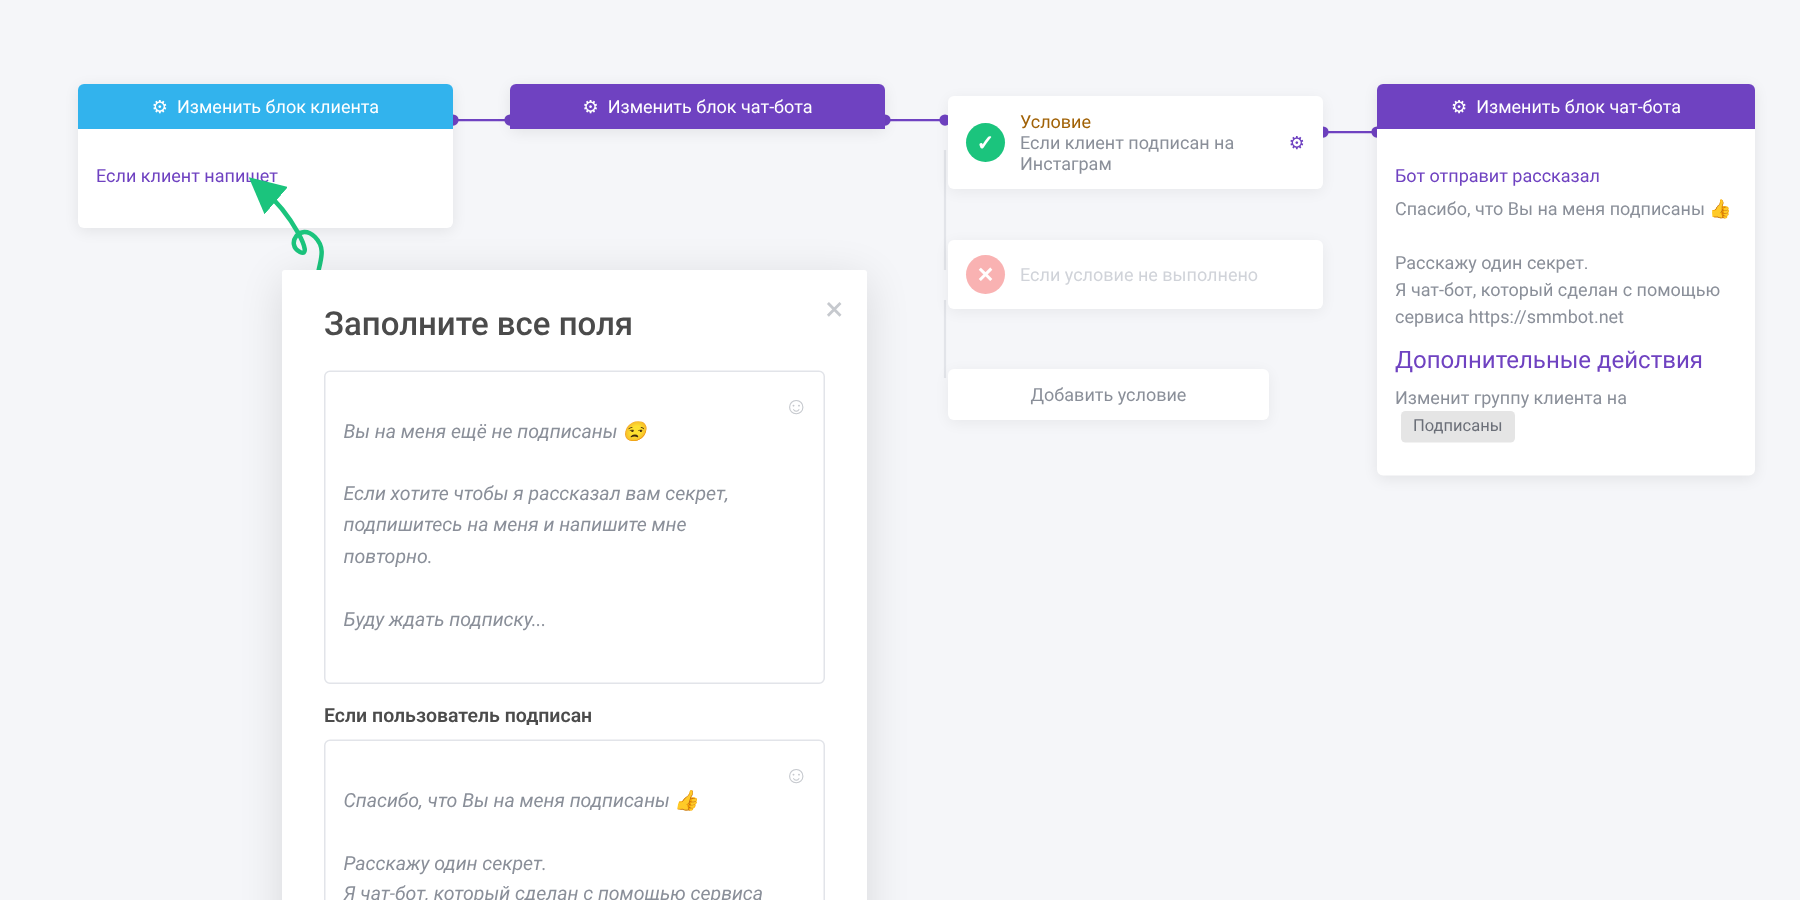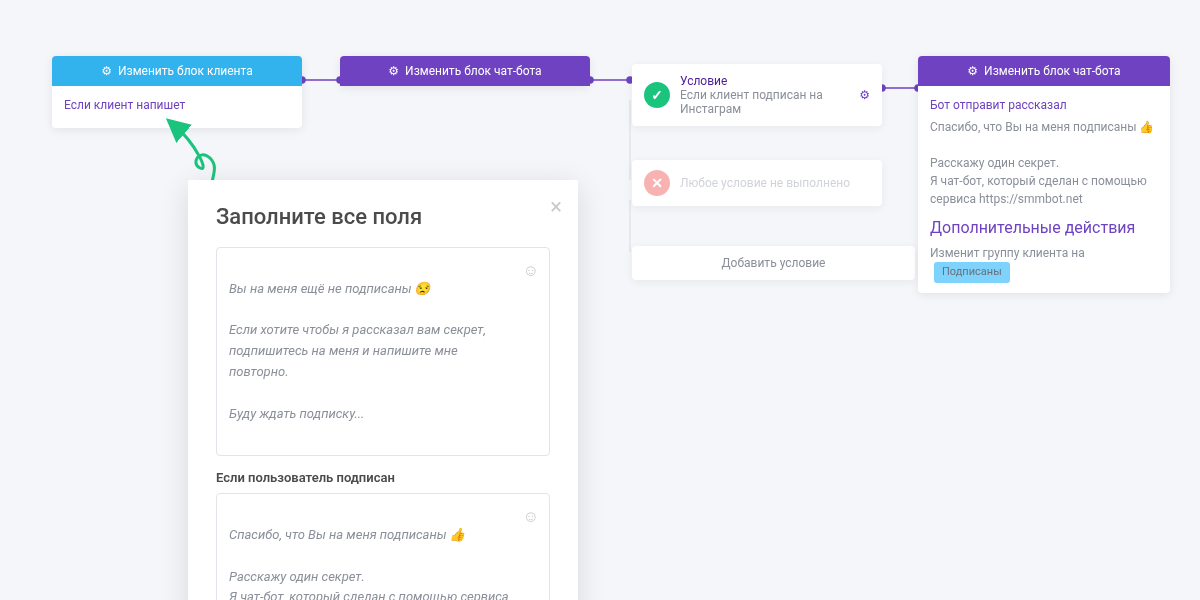--- a/index.html
+++ b/index.html
@@ -26,21 +26,21 @@
     font-size: 12px;
     text-align: center;
     border-radius: 4px 4px 0 0;
     display: flex;
     align-items: center;
     justify-content: center;
     gap: 6px;
   }
   .hdr-blue { background: #32b3ed; }
   .hdr-purple { background: #6f42c1; }
-  .block-body { padding: 10px 12px; font-size: 12px; line-height: 1.5; }
+  .block-body { padding: 22px 12px; font-size: 12px; line-height: 1.5; }
   .label-purple { color: #6f42c1; font-size: 12px; margin-bottom: 4px; }
   .label-purple2 { color: #6f42c1; font-size: 16px; margin: 8px 0 4px; }
   .muted { color: #8a8f99; }
   .cond-card {
     position: absolute;
     background: #fff;
     border-radius: 4px;
     box-shadow: 0 2px 10px rgba(0,0,0,0.06);
     width: 250px;
     padding: 10px 12px;
@@ -52,41 +52,41 @@
   .cond-fail .icon-circle { background: #f9b2b2; }
   .icon-circle {
     width: 26px; height: 26px; border-radius: 50%;
     display: flex; align-items: center; justify-content: center;
     flex-shrink: 0;
     color: #fff;
     font-weight: bold;
     font-size: 14px;
   }
   .cond-text { flex: 1; }
-  .cond-title { color: #4c1d95; font-size: 12px; }
+  .cond-title { color: #a16207; font-size: 12px; }
   .cond-sub { color: #8a8f99; font-size: 12px; }
   .gear-small {
     color: #6f42c1;
     font-size: 12px;
     flex-shrink: 0;
   }
   .add-cond {
     position: absolute;
     background: #fff;
     border-radius: 4px;
     box-shadow: 0 2px 10px rgba(0,0,0,0.06);
-    width: 283px;
+    width: 214px;
     padding: 10px;
     text-align: center;
     color: #8a8f99;
     font-size: 12px;
   }
   .tag {
     display: inline-block;
-    background: #7dd3fc;
+    background: #e5e5e5;
     color: #6b6f78;
     padding: 2px 8px;
     border-radius: 3px;
     font-size: 11px;
     margin-left: 4px;
   }
 
   
   .modal {
     position: absolute;
@@ -187,21 +187,21 @@
   <div class="cond-text">
     <div class="cond-title">Условие</div>
     <div class="cond-sub">Если клиент подписан на Инстаграм</div>
   </div>
   <div class="gear-small">⚙</div>
 </div>
 
 <div class="cond-card cond-fail" style="left:632px; top:160px;">
   <div class="icon-circle">✕</div>
   <div class="cond-text">
-    <div class="cond-sub" style="color:#d0d3d9">Любое условие не выполнено</div>
+    <div class="cond-sub" style="color:#d0d3d9">Если условие не выполнено</div>
   </div>
 </div>
 
 <div class="add-cond" style="left:632px; top:246px;">
   <span>Добавить условие</span>
 </div>
 
 <div class="block" style="left:918px; top:56px; width:252px;">
   <div class="block-header hdr-purple">
     <span>⚙</span>

